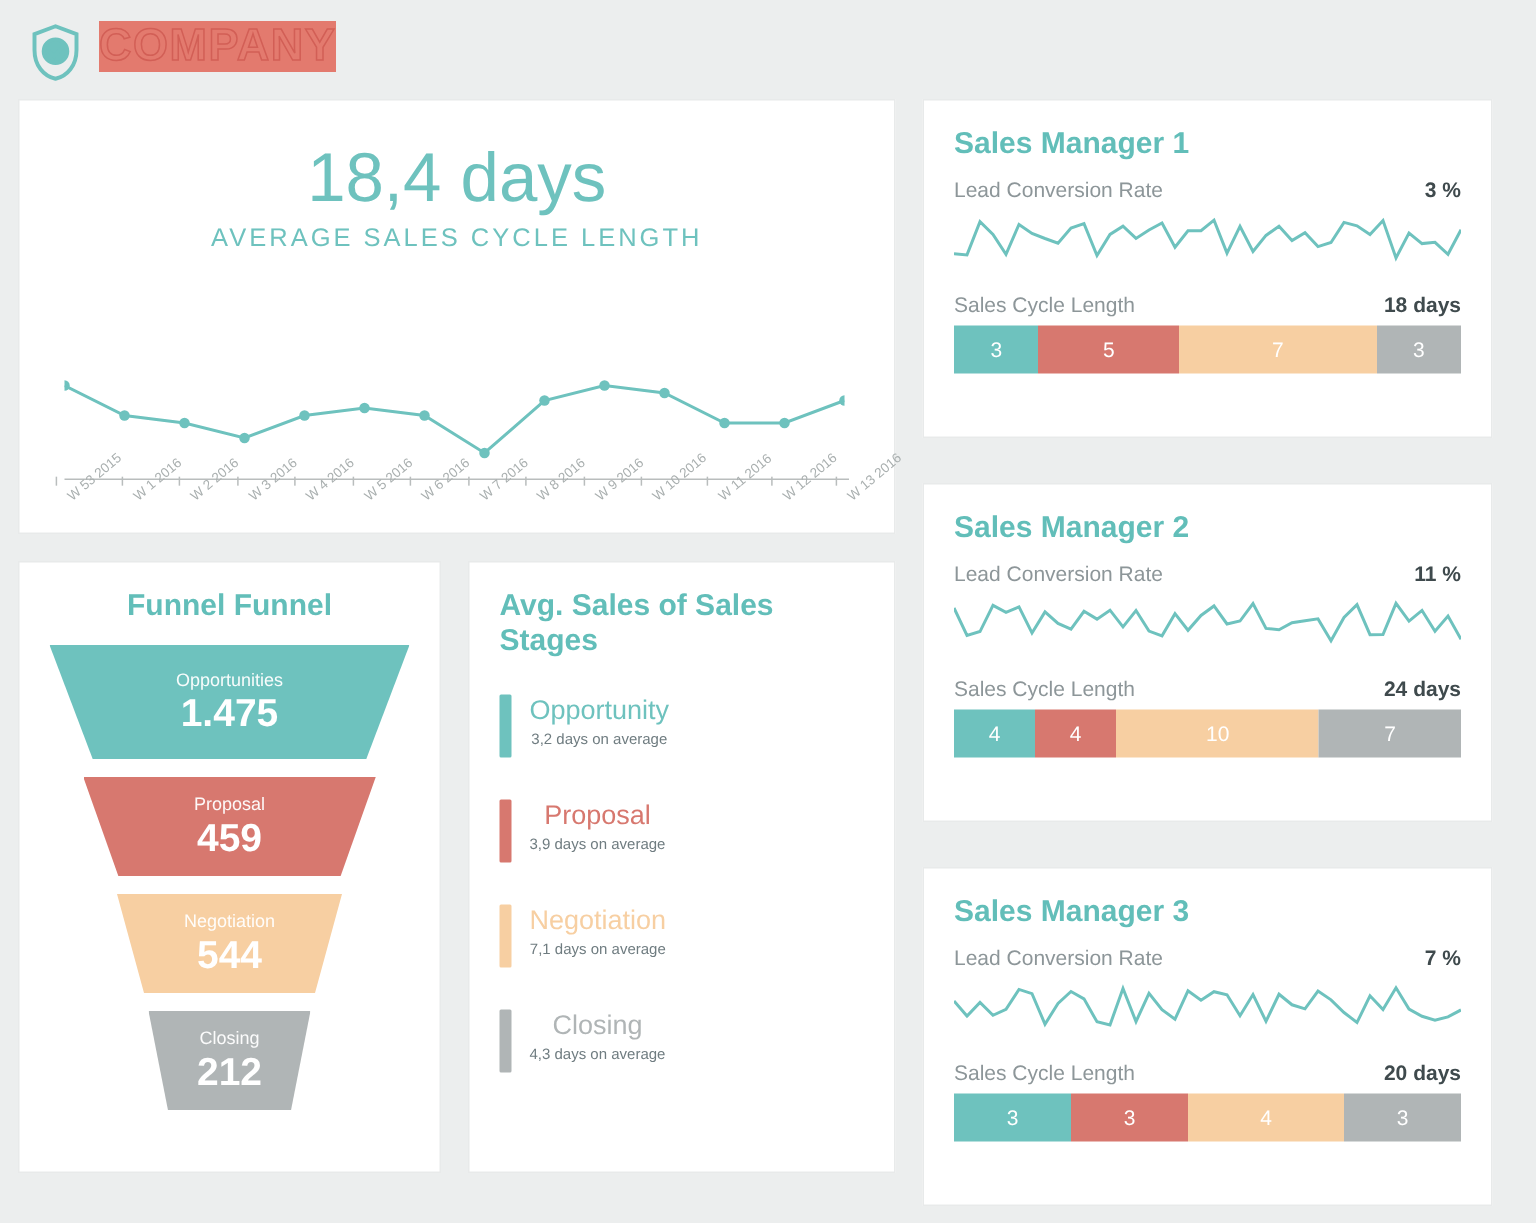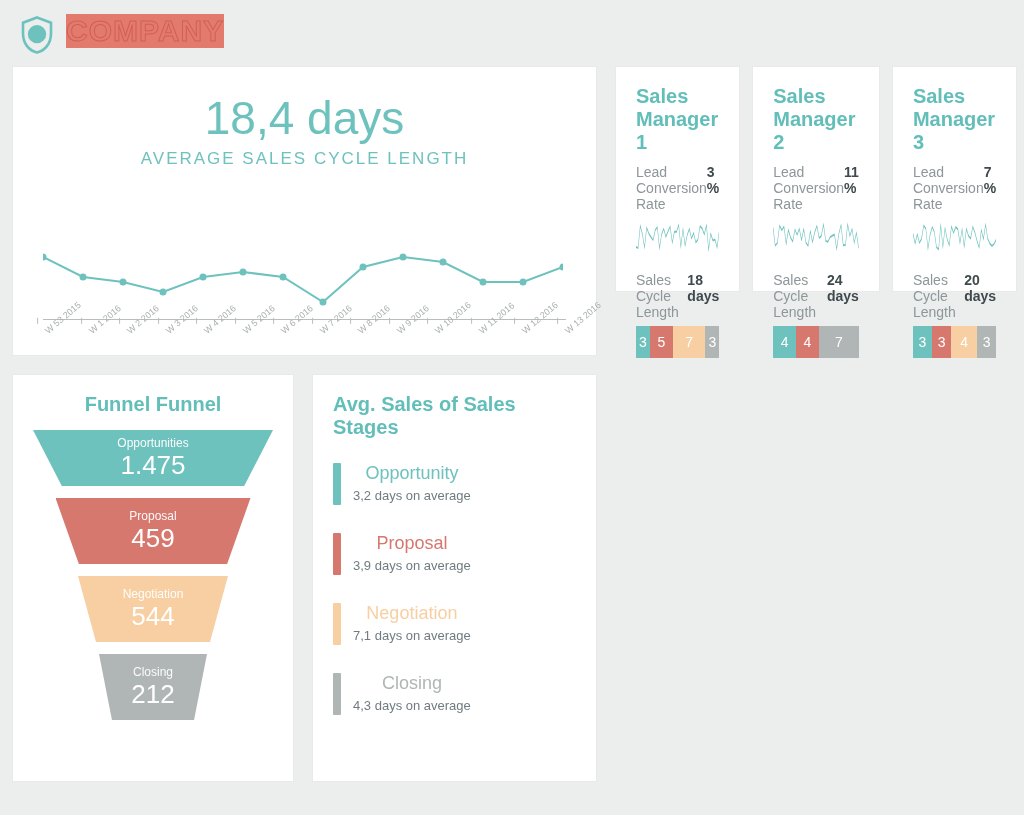--- a/index.html
+++ b/index.html
@@ -44,30 +44,30 @@
   .left-bottom { display:grid; grid-template-columns: 282px 285px; gap:18px; }
   .funnel-card { height:408px; }
   .stages-card { height:408px; }
   .card-title { color:#62beb9; font-size:20px; font-weight:600; text-align:center; margin-bottom:14px; }
   .stages-card .card-title { text-align:left; margin-bottom:24px; }
 
   
   .funnel { display:flex; flex-direction:column; align-items:center; gap:12px; margin-top:6px; }
   .funnel-seg { color:#fff; text-align:center; display:flex; flex-direction:column; justify-content:center; clip-path: polygon(0 0, 100% 0, 88% 100%, 12% 100%); }
   .funnel-seg .flab { font-size:12px; opacity:.95; }
-  .funnel-seg .fval { font-size:26px; font-weight:400; }
+  .funnel-seg .fval { font-size:26px; font-weight:700; }
 
   
   .stage-item { display:flex; gap:12px; margin-bottom:28px; }
   .stage-bar { width:8px; height:42px; border-radius:1px; }
   .stage-name { font-size:18px;text-align:center; }
-  .stage-sub { font-size:13px; color:#6f7c80; margin-top:4px; }
-
-  
-  .right-col { display:flex; flex-direction:row; gap:12px; }
+  .stage-sub { font-size:10px; color:#6f7c80; margin-top:4px;text-align:center; }
+
+  
+  .right-col { display:flex; flex-direction:column; gap:30px; }
   .mgr-card { height:226px; }
   .mgr-title { color:#62beb9; font-size:20px; font-weight:600; margin-bottom:10px; }
   .mgr-row { display:flex; justify-content:space-between; font-size:14px; color:#8d9699; margin-bottom:6px; }
   .mgr-row .val { color:#3f4a4d; font-weight:600; }
   .spark { width:100%; height:38px; margin-bottom:12px; }
   .stackbar { display:flex; height:32px; width:100%; }
   .stackbar div { display:flex; align-items:center; justify-content:center; font-size:14px; color:#fff; }
 
   svg polyline { fill:none; stroke:#6ec2be; stroke-width:2; }
   svg circle { fill:#6ec2be; }
@@ -126,21 +126,21 @@
           <span>W 12 2016</span>
           <span>W 13 2016</span>
         </div>
     </div>
 
     <div class="left-bottom">
 
       <div class="card funnel-card">
         <div class="card-title">Funnel Funnel</div>
         <div class="funnel" id="funnel">
-            <div class="funnel-seg" style="background: rgb(110, 194, 190); width: 240px; height: 56px;">
+            <div class="funnel-seg" style="background: rgb(110, 194, 190); width: 240px; height: 76px;">
               <div class="flab">Opportunities</div>
               <div class="fval">1.475</div>
             </div>
             <div class="funnel-seg" style="background: rgb(215, 120, 111); width: 195px; height: 66px;">
               <div class="flab">Proposal</div>
               <div class="fval">459</div>
             </div>
             <div class="funnel-seg" style="background: rgb(247, 207, 162); width: 150px; height: 66px;">
               <div class="flab">Negotiation</div>
               <div class="fval">544</div>
@@ -208,20 +208,21 @@
           <span>Lead Conversion Rate</span>
           <span class="val">11 %</span>
         </div><svg class="spark" viewBox="0 0 340 38" preserveAspectRatio="none">
           <polyline points="0,9.25278635116598 8.717948717948717,27.660202331961592 17.435897435897434,25.036239711934158 26.153846153846153,7.559910836762689 34.87179487179487,12.225042866941015 43.589743589743584,8.618055555555555 52.30769230769231,26.029072359396434 61.02564102564102,11.89636488340192 69.74358974358974,19.584130658436212 78.46153846153845,23.493604252400548 87.17948717948717,11.507501714677641 95.89743589743588,16.767798353909463 104.61538461538461,10.786839849108368 113.33333333333333,21.89178669410151 122.05128205128204,11.002391975308642 130.76923076923075,24.742112482853223 139.48717948717947,27.88255315500686 148.2051282051282,13.121244855967078 156.9230769230769,24.19275548696845 165.64102564102564,14.313134430727024 174.35897435897434,7.957690329218107 183.07692307692307,19.97210219478738 191.79487179487177,18.016863854595336 200.5128205128205,6.345061728395062 209.23076923076923,22.913485939643348 217.94871794871793,23.82707475994513 226.66666666666666,19.116692386831275 235.38461538461536,17.850240054869683 244.1025641025641,16.57710048010974 252.8205128205128,31.105915637860083 261.5384615384615,15.615697873799725 270.2564102564102,7.100274348422497 278.97435897435895,27.146064814814814 287.6923076923077,27.0431927297668 296.4102564102564,6.229929698216735 305.1282051282051,18.070473251028808 313.8461538461538,10.966057956104253 322.56410256410254,24.799399862825787 331.28205128205127,14.71247427983539 339.99999999999994,30.217626886145403"></polyline>
         </svg><div class="mgr-row">
           <span>Sales Cycle Length</span>
           <span class="val">24 days</span>
         </div><div class="stackbar">
           <div style="background:#6ec2be;flex:4 0 0">4</div>
           <div style="background:#d7786f;flex:4 0 0">4</div>
+          <div style="background:#f7cfa2;flex:10 0 0">10</div>
           <div style="background:#b0b5b6;flex:7 0 0">7</div>
         </div></div>
       <div class="card mgr-card"><div class="mgr-title">Sales Manager 3</div><div class="mgr-row">
           <span>Lead Conversion Rate</span>
           <span class="val">7 %</span>
         </div><svg class="spark" viewBox="0 0 340 38" preserveAspectRatio="none">
           <polyline points="0,15.388443072702332 8.717948717948717,25.403369341563785 17.435897435897434,16.232596021947874 26.153846153846153,24.869950274348422 34.87179487179487,20.901851851851852 43.589743589743584,7.618424211248286 52.30769230769231,10.457938957475994 61.02564102564102,30.784593621399175 69.74358974358974,16.999622770919068 78.46153846153845,8.985742455418382 87.17948717948717,13.884927983539095 95.89743589743588,29.209525034293552 104.61538461538461,31.286694101508914 113.33333333333333,7.036188271604939 122.05128205128204,29.081464334705075 130.76923076923075,10.194127229080934 139.48717948717947,21.07170781893004 148.2051282051282,27.448774005486968 156.9230769230769,8.541375171467765 165.64102564102564,14.824819958847735 174.35897435897434,9.144787379972566 183.07692307692307,11.161771262002745 191.79487179487177,25.128858024691358 200.5128205128205,11.0028377914952 209.23076923076923,28.888648834019204 217.94871794871793,10.817155349794238 226.66666666666666,17.856258573388203 235.38461538461536,20.55534122085048 244.1025641025641,8.723045267489713 252.8205128205128,14.53838305898491 261.5384615384615,22.995181755829904 270.2564102564102,29.679861111111112 278.97435897435895,11.882544581618657 287.6923076923077,21.04150377229081 296.4102564102564,6.52093621399177 305.1282051282051,20.72207647462277 313.8461538461538,25.52764060356653 322.56410256410254,28.079603909465018 331.28205128205127,25.89031207133059 339.99999999999994,21.2869255829904"></polyline>
         </svg><div class="mgr-row">
           <span>Sales Cycle Length</span>
           <span class="val">20 days</span>

